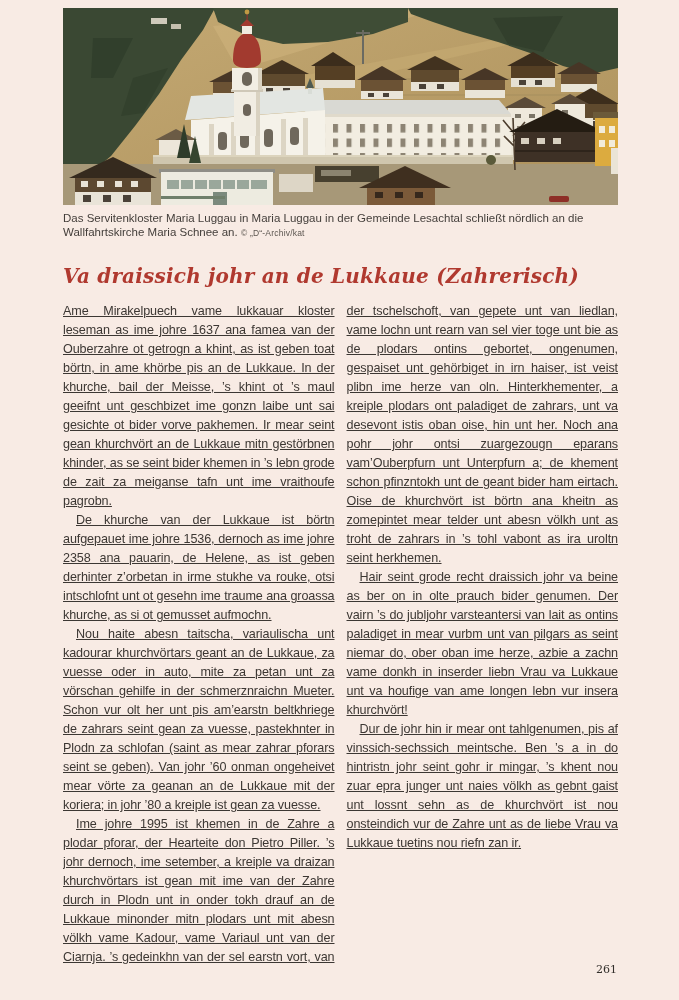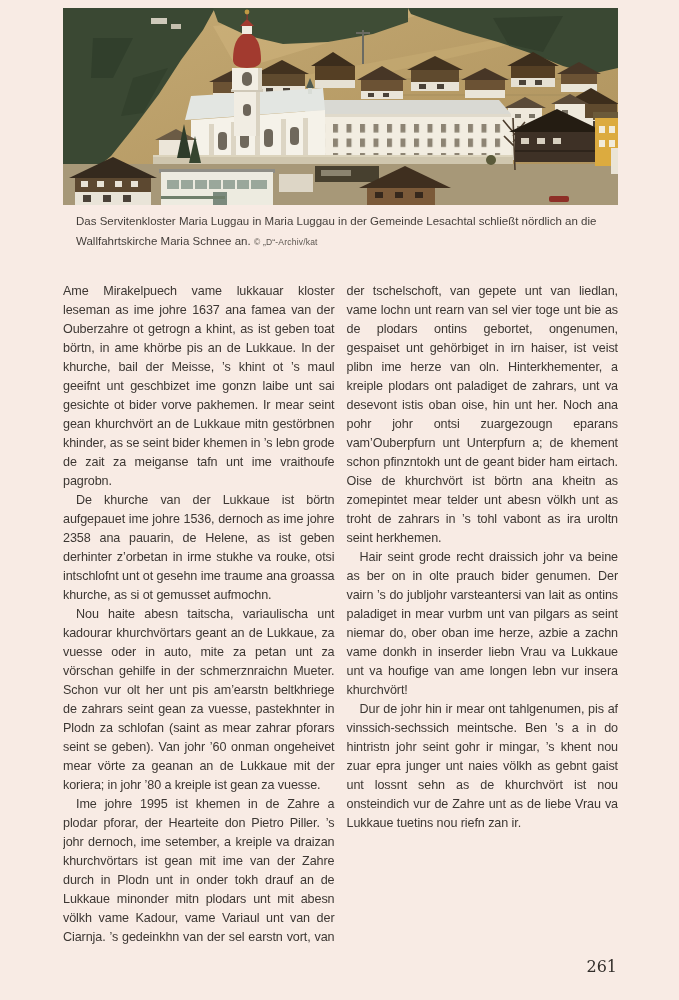--- a/index.html
+++ b/index.html
@@ -8,48 +8,48 @@
     width:679px;height:1000px;
     background:#f8ebe4;
     font-family:"Liberation Sans",sans-serif;
     overflow:hidden;
   }
   .content{position:absolute;left:63px;top:0;width:555px;}
   .photo-wrap{margin-top:8px;width:555px;height:197px;line-height:0;}
   .photo-wrap svg{width:555px;height:197px;display:block;}
   .caption{
     margin-top:6px;
-    font-size:11.5px;line-height:20px;color:#433e3a;
+    font-size:11.5px;line-height:14px;color:#433e3a;
     letter-spacing:0px;
-    margin-left:13px;
   }
   .caption .credit{font-size:8.5px;color:#5c5650;letter-spacing:.2px;}
   .article-title{
     margin:24px 0 0 0;
     font-family:"DejaVu Serif","Liberation Serif",serif;
     font-style:italic;font-weight:bold;
     font-size:20px;line-height:24px;
     color:#b0392f;letter-spacing:.2px;
   }
   .article-body{
-    margin-top:30px;
+    margin-top:14px;
     height:665px;
     column-count:2;column-gap:12px;column-fill:auto;
     font-size:12.6px;line-height:19px;
     text-align:justify;
     color:#3c3733;
     letter-spacing:-0.1px;
     overflow:hidden;
+    text-decoration:underline;
   }
   .article-body p{margin:0;}
   .article-body p + p{text-indent:13px;}
   .page-number{
     position:absolute;right:62px;bottom:24px;
     font-family:"DejaVu Serif","Liberation Serif",serif;
-    font-size:16px;color:#322e2a;
+    font-size:11px;color:#322e2a;
   }
 </style>
 </head>
 <body>
 
 <div class="page" style="background: rgb(248, 235, 228);">
   <div class="content">
 
     <figure class="photo-wrap" style="margin:8px 0 0 0;">
       <svg viewBox="0 0 555 197" preserveAspectRatio="none">
@@ -266,20 +266,21 @@
           <rect x="486" y="188" width="20" height="6" rx="2" fill="#8e2f27"></rect>
         </g>
       </svg>
     </figure>
 
     <div class="caption">
       <span>Das Servitenkloster Maria Luggau in Maria Luggau in der Gemeinde Lesachtal schließt nördlich an die Wallfahrtskirche Maria Schnee an.</span>
       <span class="credit">© „D“-Archiv/kat</span>
     </div>
 
+    <h1 class="article-title" style="color: rgb(176, 57, 47);">Va draissich johr an de Lukkaue (Zahrerisch)</h1>
 
     <div class="article-body">
         <p>Ame Mirakelpuech vame lukkauar kloster leseman as ime johre 1637 ana famea van der Ouberzahre ot getrogn a khint, as ist geben toat börtn, in ame khörbe pis an de Lukkaue. In der khurche, bail der Meisse, ’s khint ot ’s maul geeifnt unt geschbizet ime gonzn laibe unt sai gesichte ot bider vorve pakhemen. Ir mear seint gean khurchvört an de Lukkaue mitn gestörbnen khinder, as se seint bider khemen in ’s lebn grode de zait za meiganse tafn unt ime vraithoufe pagrobn.</p>
         <p>De khurche van der Lukkaue ist börtn aufgepauet ime johre 1536, dernoch as ime johre 2358 ana pauarin, de Helene, as ist geben derhinter z’orbetan in irme stukhe va rouke, otsi intschlofnt unt ot gesehn ime traume ana groassa khurche, as si ot gemusset aufmochn.</p>
         <p>Nou haite abesn taitscha, variaulischa unt kadourar khurchvörtars geant an de Lukkaue, za vuesse oder in auto, mite za petan unt za vörschan gehilfe in der schmerznraichn Mueter. Schon vur olt her unt pis am’earstn beltkhriege de zahrars seint gean za vuesse, pastekhnter in Plodn za schlofan (saint as mear zahrar pforars seint se geben). Van johr ’60 onman ongeheivet mear vörte za geanan an de Lukkaue mit der koriera; in johr ’80 a kreiple ist gean za vuesse.</p>
         <p>Ime johre 1995 ist khemen in de Zahre a plodar pforar, der Hearteite don Pietro Piller. ’s johr dernoch, ime setember, a kreiple va draizan khurchvörtars ist gean mit ime van der Zahre durch in Plodn unt in onder tokh drauf an de Lukkaue minonder mitn plodars unt mit abesn völkh vame Kadour, vame Variaul unt van der Ciarnja. ’s gedeinkhn van der sel earstn vort, van der tschelschoft, van gepete unt van liedlan, vame lochn unt rearn van sel vier toge unt bie as de plodars ontins gebortet, ongenumen, gespaiset unt gehörbiget in irn haiser, ist veist plibn ime herze van oln. Hinterkhementer, a kreiple plodars ont paladiget de zahrars, unt va desevont istis oban oise, hin unt her. Noch ana pohr johr ontsi zuargezougn eparans vam’Ouberpfurn unt Unterpfurn a; de khement schon pfinzntokh unt de geant bider ham eirtach. Oise de khurchvört ist börtn ana kheitn as zomepintet mear telder unt abesn völkh unt as troht de zahrars in ’s tohl vabont as ira uroltn seint herkhemen.</p>
         <p>Hair seint grode recht draissich johr va beine as ber on in olte prauch bider genumen. Der vairn ’s do jubljohr varsteantersi van lait as ontins paladiget in mear vurbm unt van pilgars as seint niemar do, ober oban ime herze, azbie a zachn vame donkh in inserder liebn Vrau va Lukkaue unt va houfige van ame longen lebn vur insera khurchvört!</p>
         <p>Dur de johr hin ir mear ont tahlgenumen, pis af vinssich-sechssich meintsche. Ben ’s a in do hintristn johr seint gohr ir mingar, ’s khent nou zuar epra junger unt naies völkh as gebnt gaist unt lossnt sehn as de khurchvört ist nou onsteindich vur de Zahre unt as de liebe Vrau va Lukkaue tuetins nou riefn zan ir.</p>
       </div>
 

